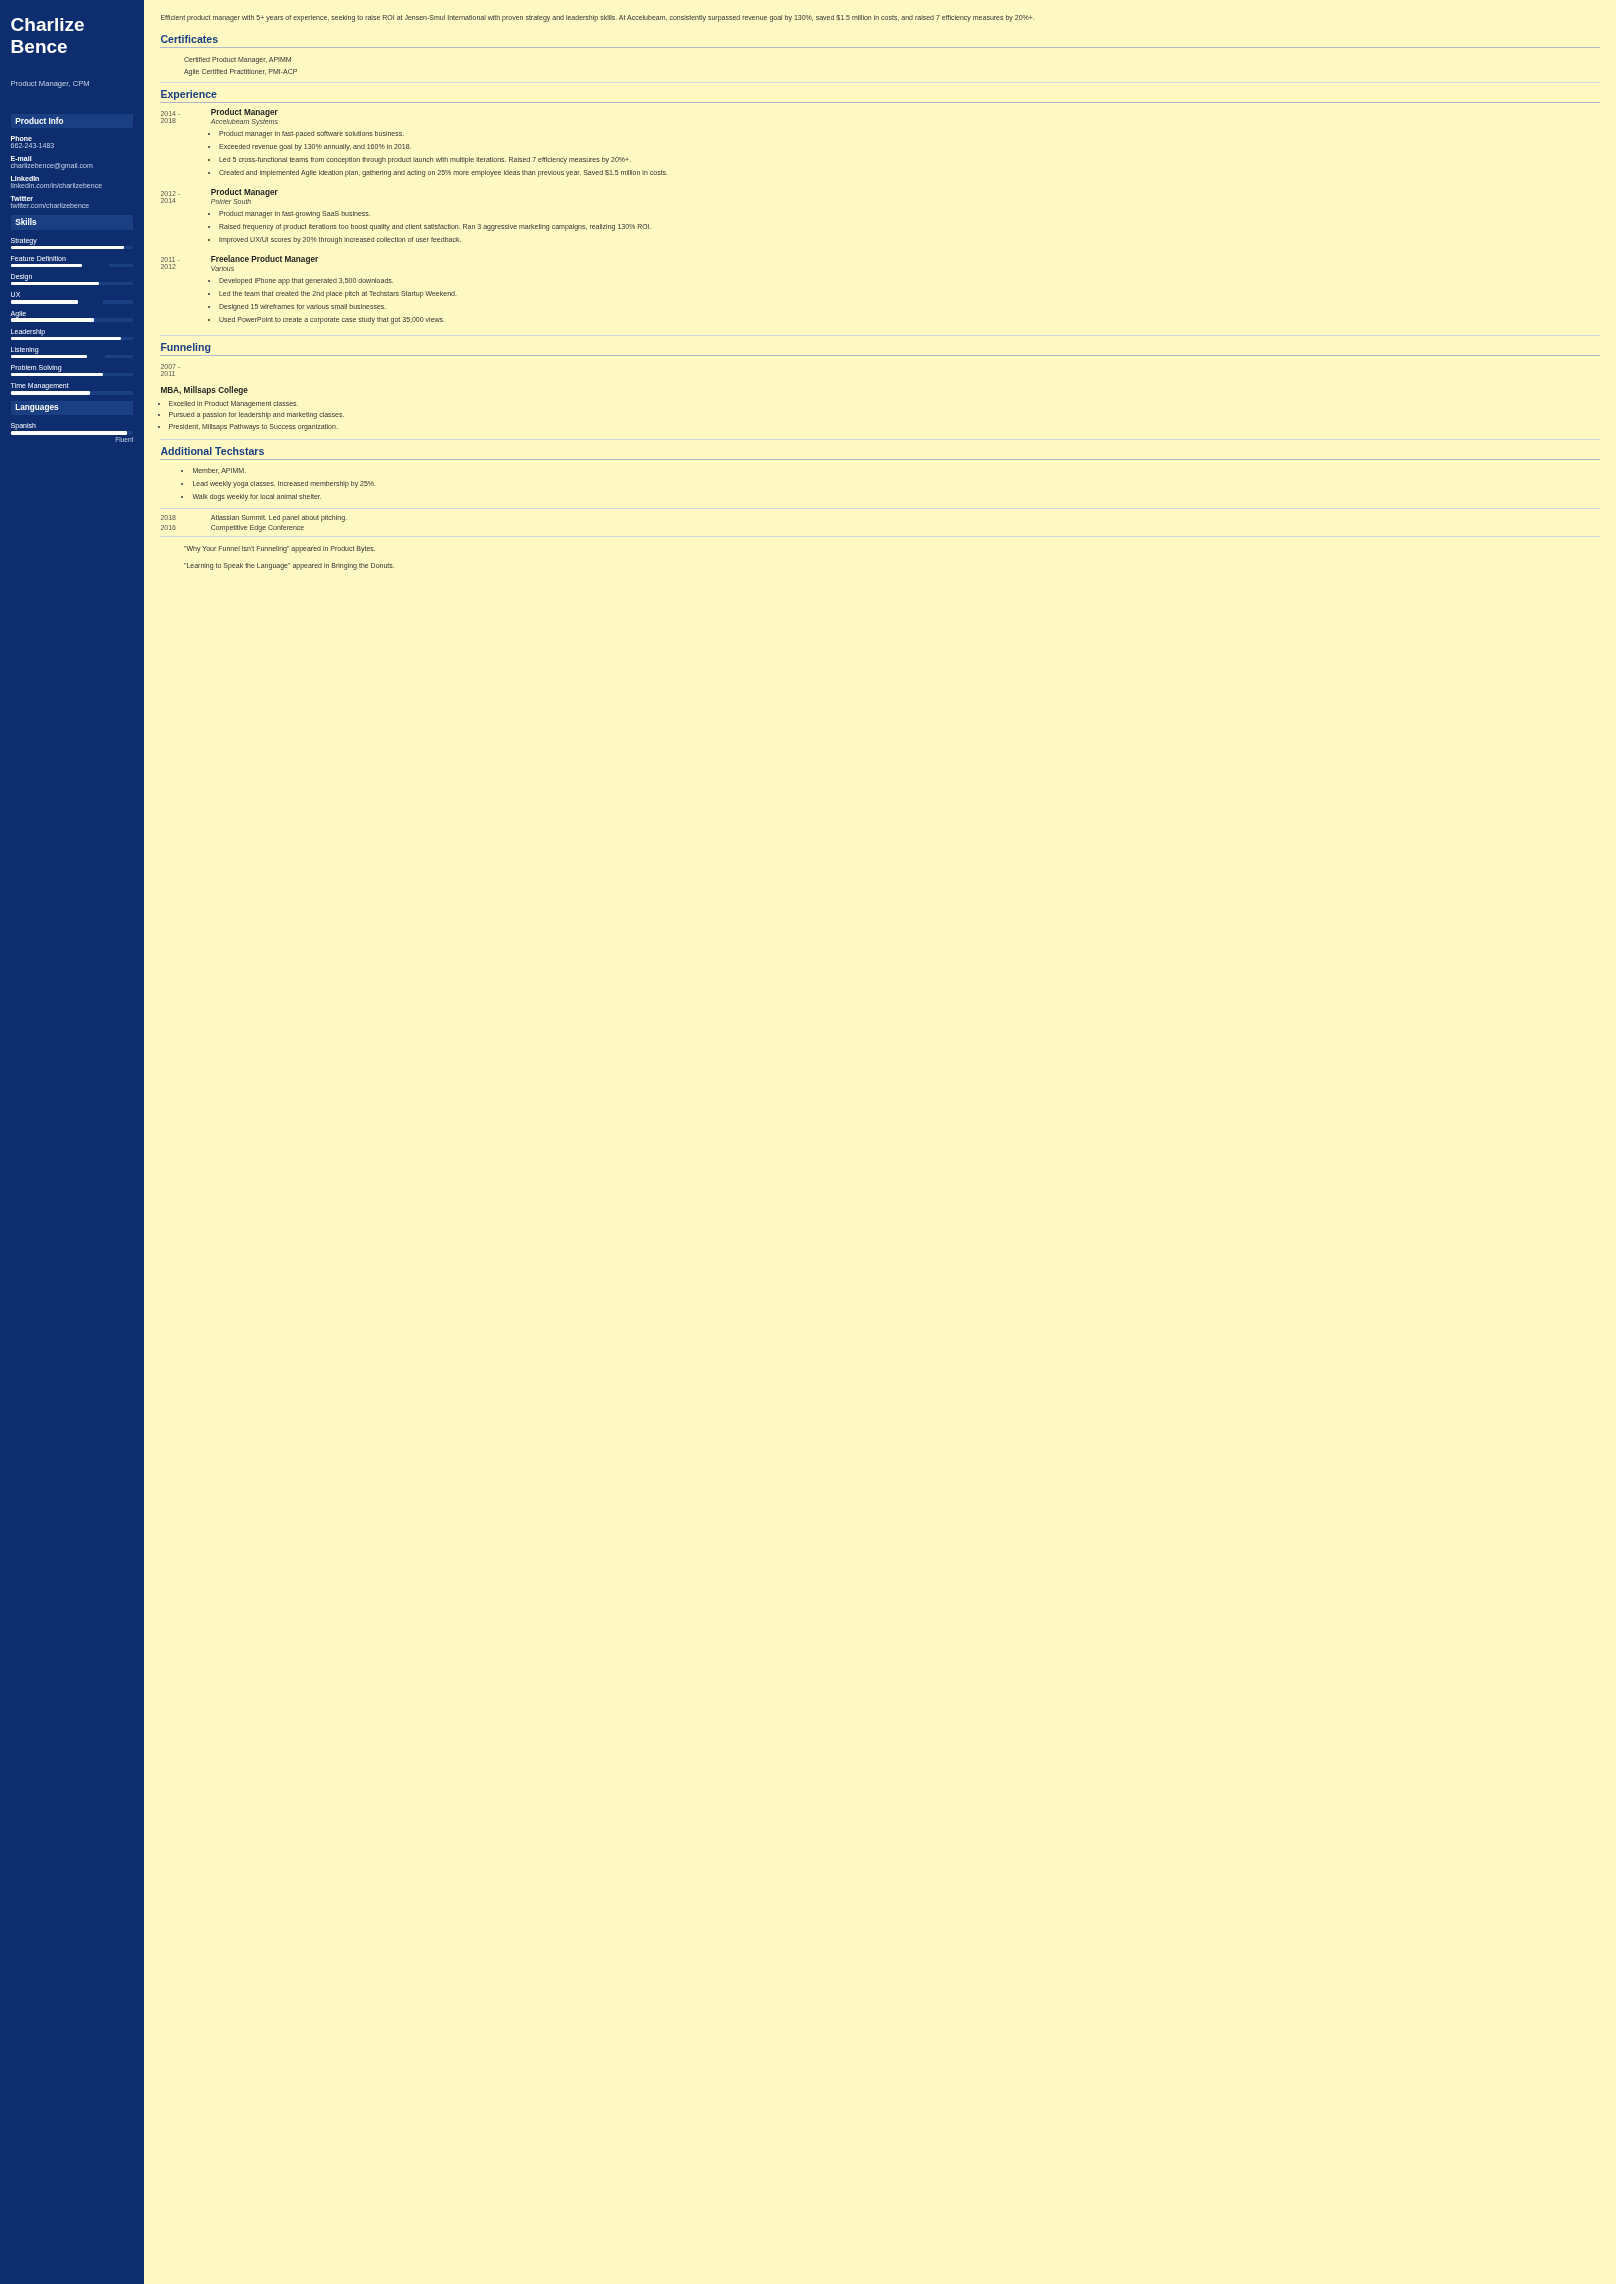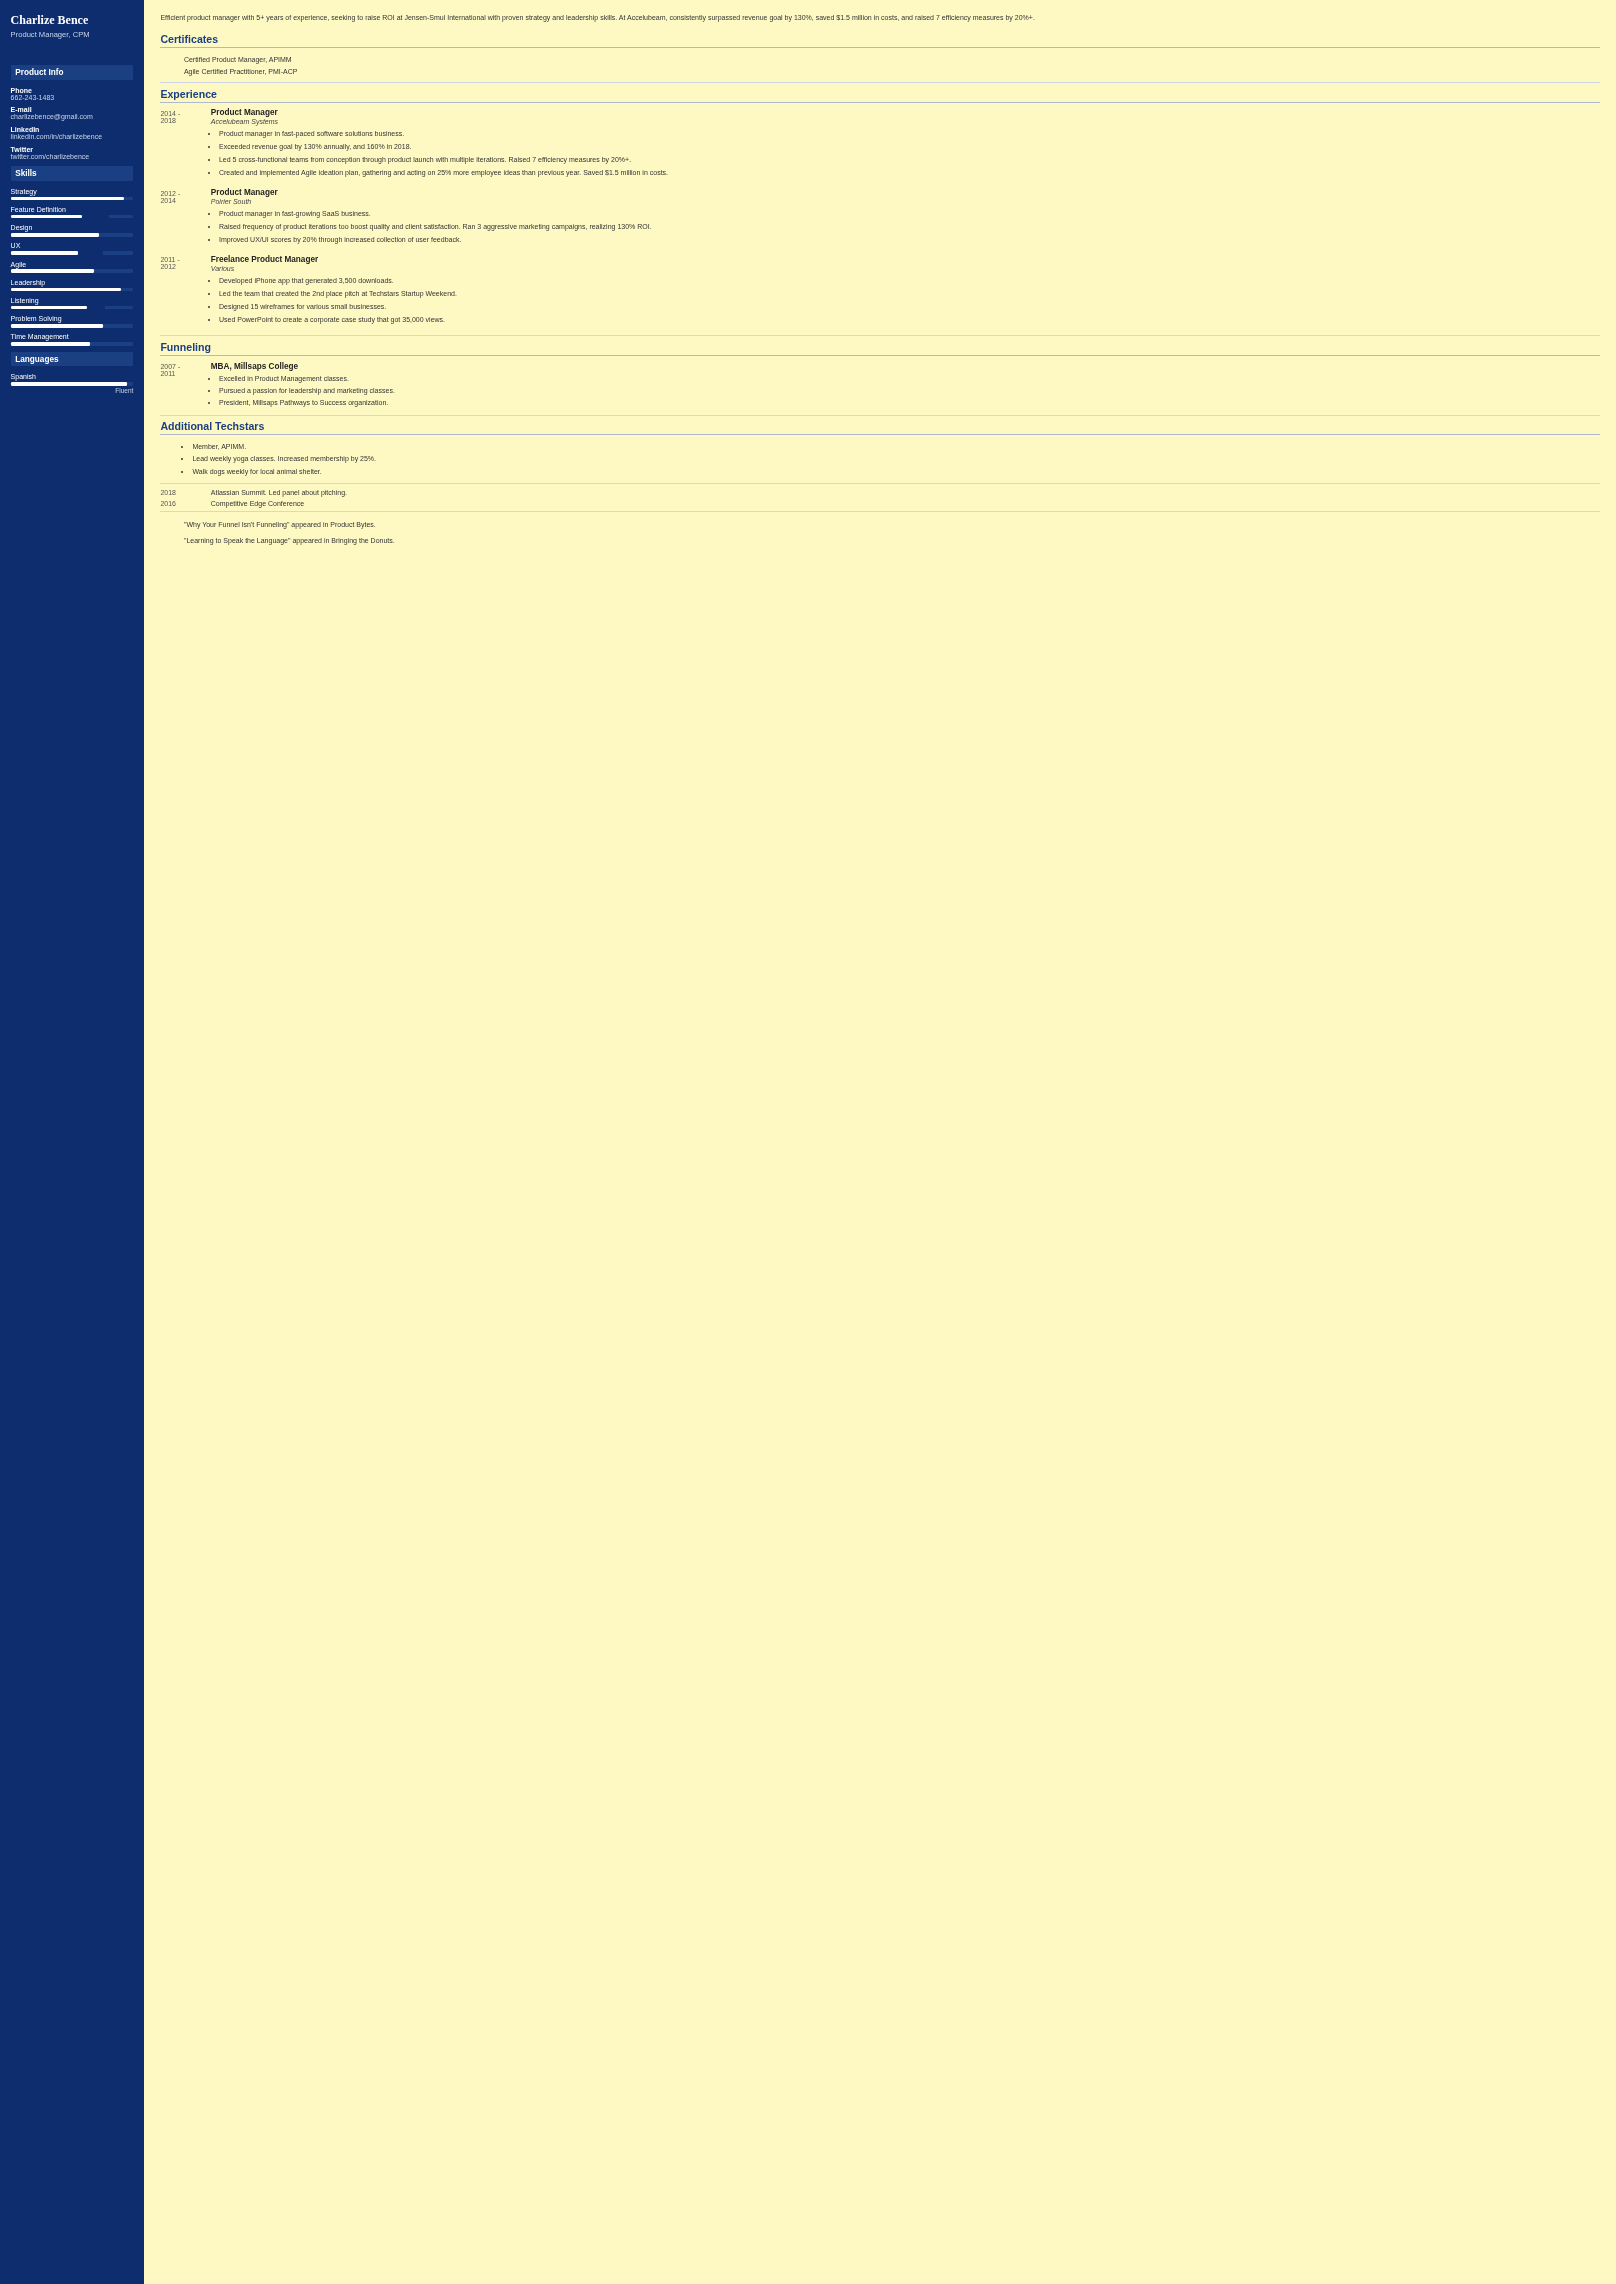--- a/index.html
+++ b/index.html
@@ -13,25 +13,24 @@
 
     
     .sidebar {
       width: 144px;
       min-width: 144px;
       background: #0d2d6e;
       color: #fff;
       padding: 14px 10.6px;
     }
     .sidebar-name {
-      font-size: 12px;
+      font-size: 19px;
       font-weight: 900;
       line-height: 1.15;
-      margin-bottom: 2px;
-      font-family: Liberation Serif, serif;
+      margin-bottom: 21px;
     }
     .sidebar-title {
       font-size: 7.6px;
       font-weight: 400;
       margin-bottom: 26px;
       color: #c8d4e8;
     }
     .sidebar-section-header {
       background: #1a3f82;
       color: #fff;
@@ -181,20 +180,21 @@
     .exp-bullets li {
       margin-bottom: 1.2px;
       text-align: justify;
     }
 
     
     .edu-block {
       display: flex;
       gap: 9.4px;
       margin-bottom: 5.9px;
+      flex-direction: column;
     }
     .edu-dates {
       font-size: 7px;
       color: #555;
       min-width: 41px;
       white-space: nowrap;
       padding-top: 1.2px;
     }
     .edu-content { flex: 1; }
     .edu-degree {

